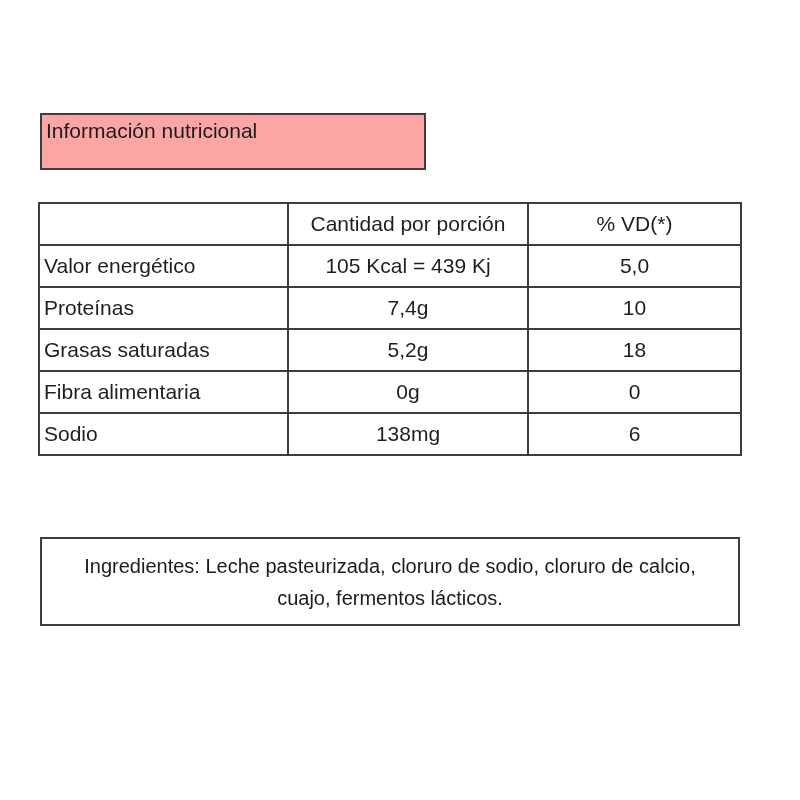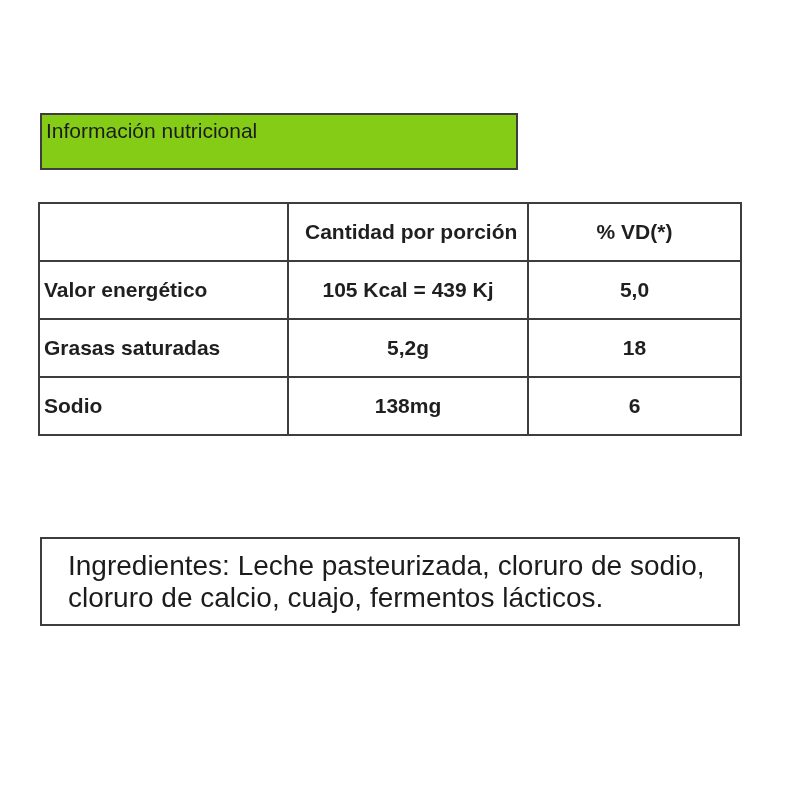--- a/index.html
+++ b/index.html
@@ -8,23 +8,23 @@
     background: #ffffff;
     font-family: "Liberation Sans", sans-serif;
     color: #1f1f1f;
     overflow: hidden;
   }
   .canvas { position: relative; width: 800px; height: 800px; background: #ffffff; }
 
   .title-box {
     position: absolute;
     left: 40px; top: 113px;
-    width: 478px; height: 57px;
+    width: 386px; height: 57px;
     border: 2px solid #3d3d3d;
-    background: #84cc16;
+    background: #fca5a5;
   }
   .title-box .title-text {
     display: block;
     padding: 3px 0 0 4px;
     font-size: 21px;
     line-height: 25px;
     color: #1c1c1c;
   }
 
   table.nutrition {
@@ -34,45 +34,45 @@
     border-collapse: collapse;
     table-layout: fixed;
     background: #ffffff;
   }
   table.nutrition col.c1 { width: 249px; }
   table.nutrition col.c2 { width: 240px; }
   table.nutrition col.c3 { width: 213px; }
   table.nutrition th, table.nutrition td {
     border: 2px solid #3d3d3d;
     font-size: 21px;
-    font-weight: 700;
+    font-weight: 400;
     height: 28px;
-    padding: 16px;
+    padding: 8px;
     white-space: nowrap;
     overflow: hidden;
   }
   table.nutrition thead th { height: 31px; }
   table.nutrition .col-label { text-align: left; padding-left: 4px; }
   table.nutrition .col-amount, table.nutrition .col-vd { text-align: center; }
 
   .ingredients-box {
     position: absolute;
     left: 40px; top: 537px;
     width: 700px; height: 89px;
     border: 2px solid #3d3d3d;
     background: #ffffff;
     display: flex;
     align-items: center;
     justify-content: center;
   }
   .ingredients-box .ingredients-text {
     display: block;
     width: 644px;
-    text-align: left;
-    font-size: 28px;
+    text-align: center;
+    font-size: 20px;
     line-height: 32px;
     color: #1c1c1c;
   }
 </style>
 </head>
 <body>
 
 <div class="canvas">
 
   <div class="title-box">
@@ -92,23 +92,33 @@
         <th class="col-vd">% VD(*)</th>
       </tr>
     </thead>
     <tbody>
       <tr>
         <td class="col-label">Valor energético</td>
         <td class="col-amount">105 Kcal = 439 Kj</td>
         <td class="col-vd">5,0</td>
       </tr>
       <tr>
+        <td class="col-label">Proteínas</td>
+        <td class="col-amount">7,4g</td>
+        <td class="col-vd">10</td>
+      </tr>
+      <tr>
         <td class="col-label">Grasas saturadas</td>
         <td class="col-amount">5,2g</td>
         <td class="col-vd">18</td>
+      </tr>
+      <tr>
+        <td class="col-label">Fibra alimentaria</td>
+        <td class="col-amount">0g</td>
+        <td class="col-vd">0</td>
       </tr>
       <tr>
         <td class="col-label">Sodio</td>
         <td class="col-amount">138mg</td>
         <td class="col-vd">6</td>
       </tr>
     </tbody>
   </table>
 
   <div class="ingredients-box">

